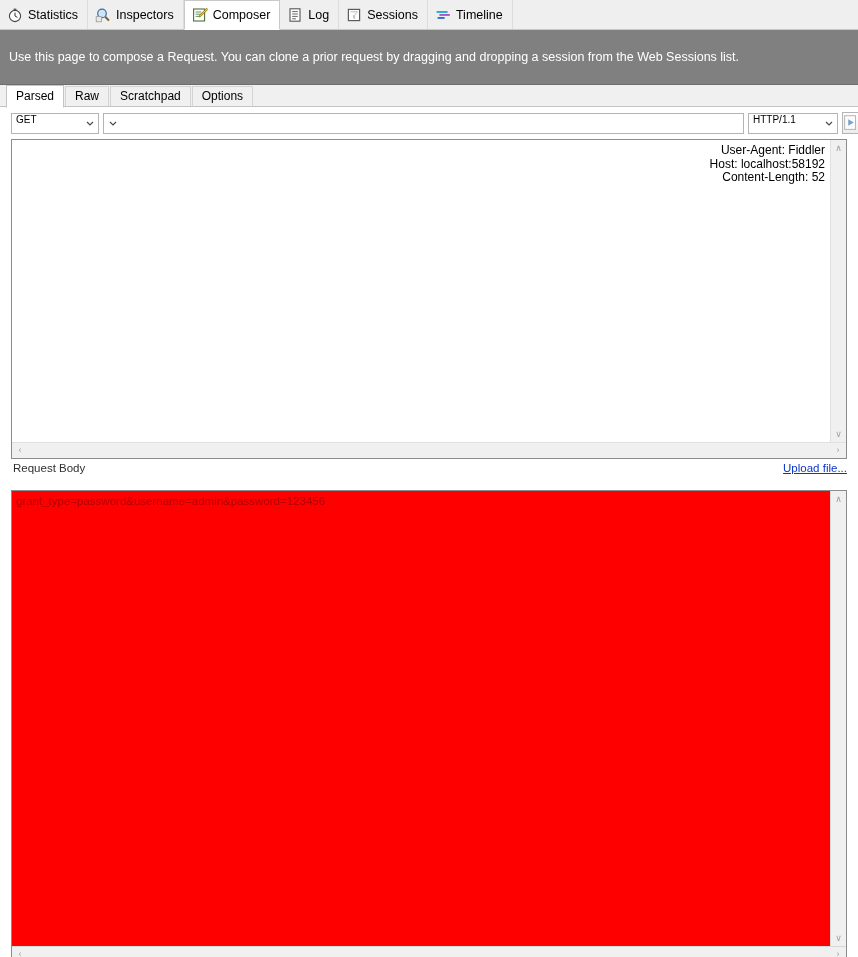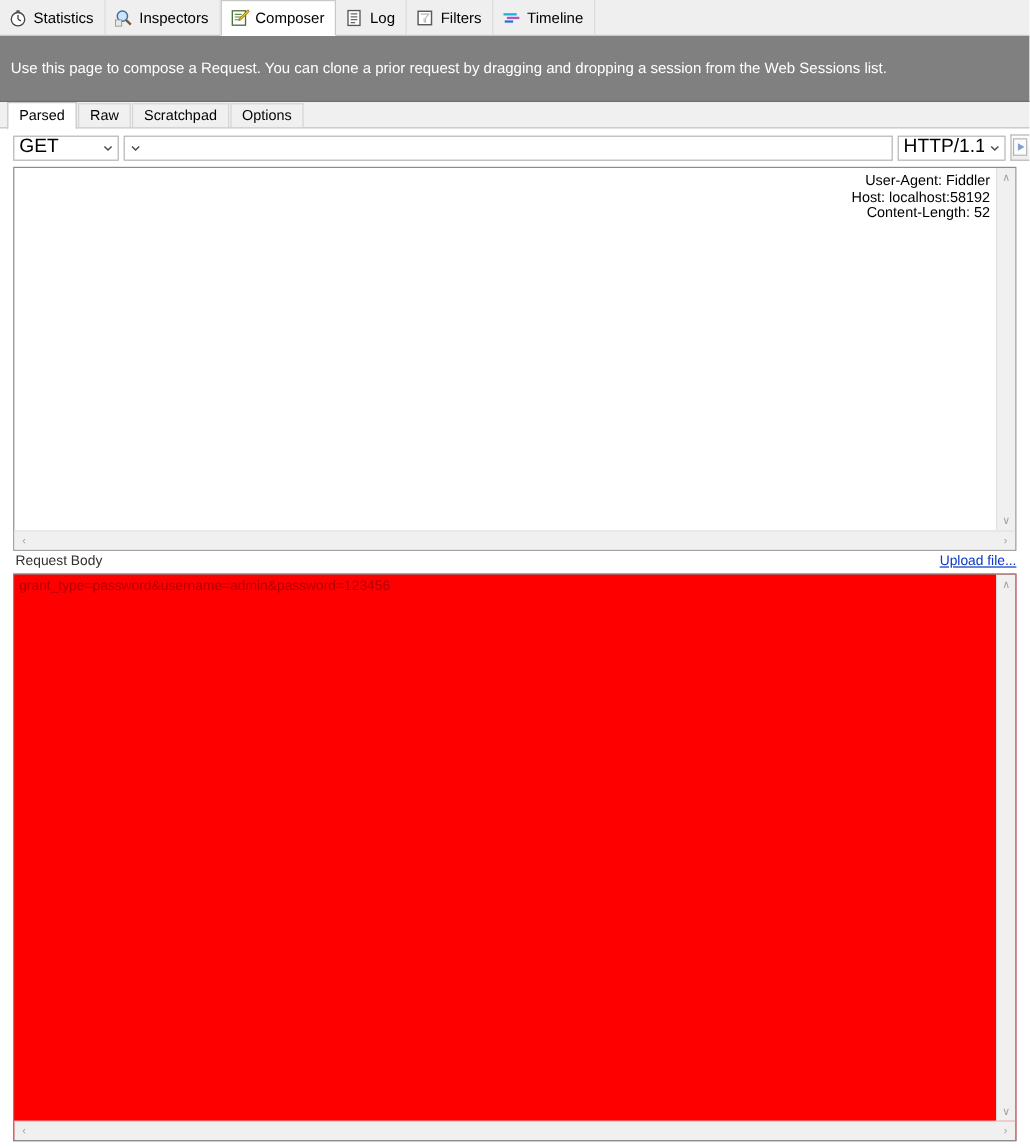--- a/index.html
+++ b/index.html
@@ -109,22 +109,21 @@
     background: #ffffff;
     gap: 4px;
   }
   .combo {
     position: relative;
     height: 21px;
     border: 1px solid #b4b4b4;
     background: #ffffff;
     box-sizing: border-box;
     display: flex;
-    align-items: center;
-    font-size: 16px;
+    font-size: 10px;
   }
   .combo .val {
     padding-left: 4px;
     flex: 1;
     white-space: nowrap;
     overflow: hidden;
   }
   .combo .arrow {
     width: 17px;
     flex: 0 0 17px;
@@ -207,21 +206,21 @@
     color: #a0a0a0;
     font-size: 9px;
     line-height: 1;
     user-select: none;
   }
 
   
   .bodylabel {
     display: flex;
     justify-content: space-between;
-    padding: 3px 11px 4px 13px;
+    padding: 3px 11px 16px 13px;
     font-size: 11.5px;
     color: #303030;
     box-sizing: border-box;
   }
   .uplink {
     color: #0b36c6;
     text-decoration: underline;
     cursor: pointer;
     font-size: 11.5px;
   }
@@ -311,21 +310,21 @@
     <span>Log</span>
   </div>
 
   <div class="ttab">
     <span class="ico">
       <svg viewBox="0 0 16 16" width="16" height="16">
         <rect x="2.4" y="2.4" width="11.2" height="11.2" fill="#fff" stroke="#5b5b5b" stroke-width="1.2"></rect>
         <polyline points="4.6,4.8 11.4,4.8 8.6,8.2 8.6,11.6 7.4,10.8 7.4,8.2" fill="none" stroke="#b8b8b8" stroke-width="0.9"></polyline>
       </svg>
     </span>
-    <span>Filters</span>
+    <span>Sessions</span>
   </div>
 
   <div class="ttab">
     <span class="ico">
       <svg viewBox="0 0 16 16" width="16" height="16">
         <rect x="1.6" y="4" width="11" height="1.9" fill="#16b5d8"></rect>
         <rect x="4.4" y="7" width="10.4" height="1.9" fill="#b452c8"></rect>
         <rect x="2.6" y="10" width="7" height="1.9" fill="#2f6fd0"></rect>
       </svg>
     </span>

